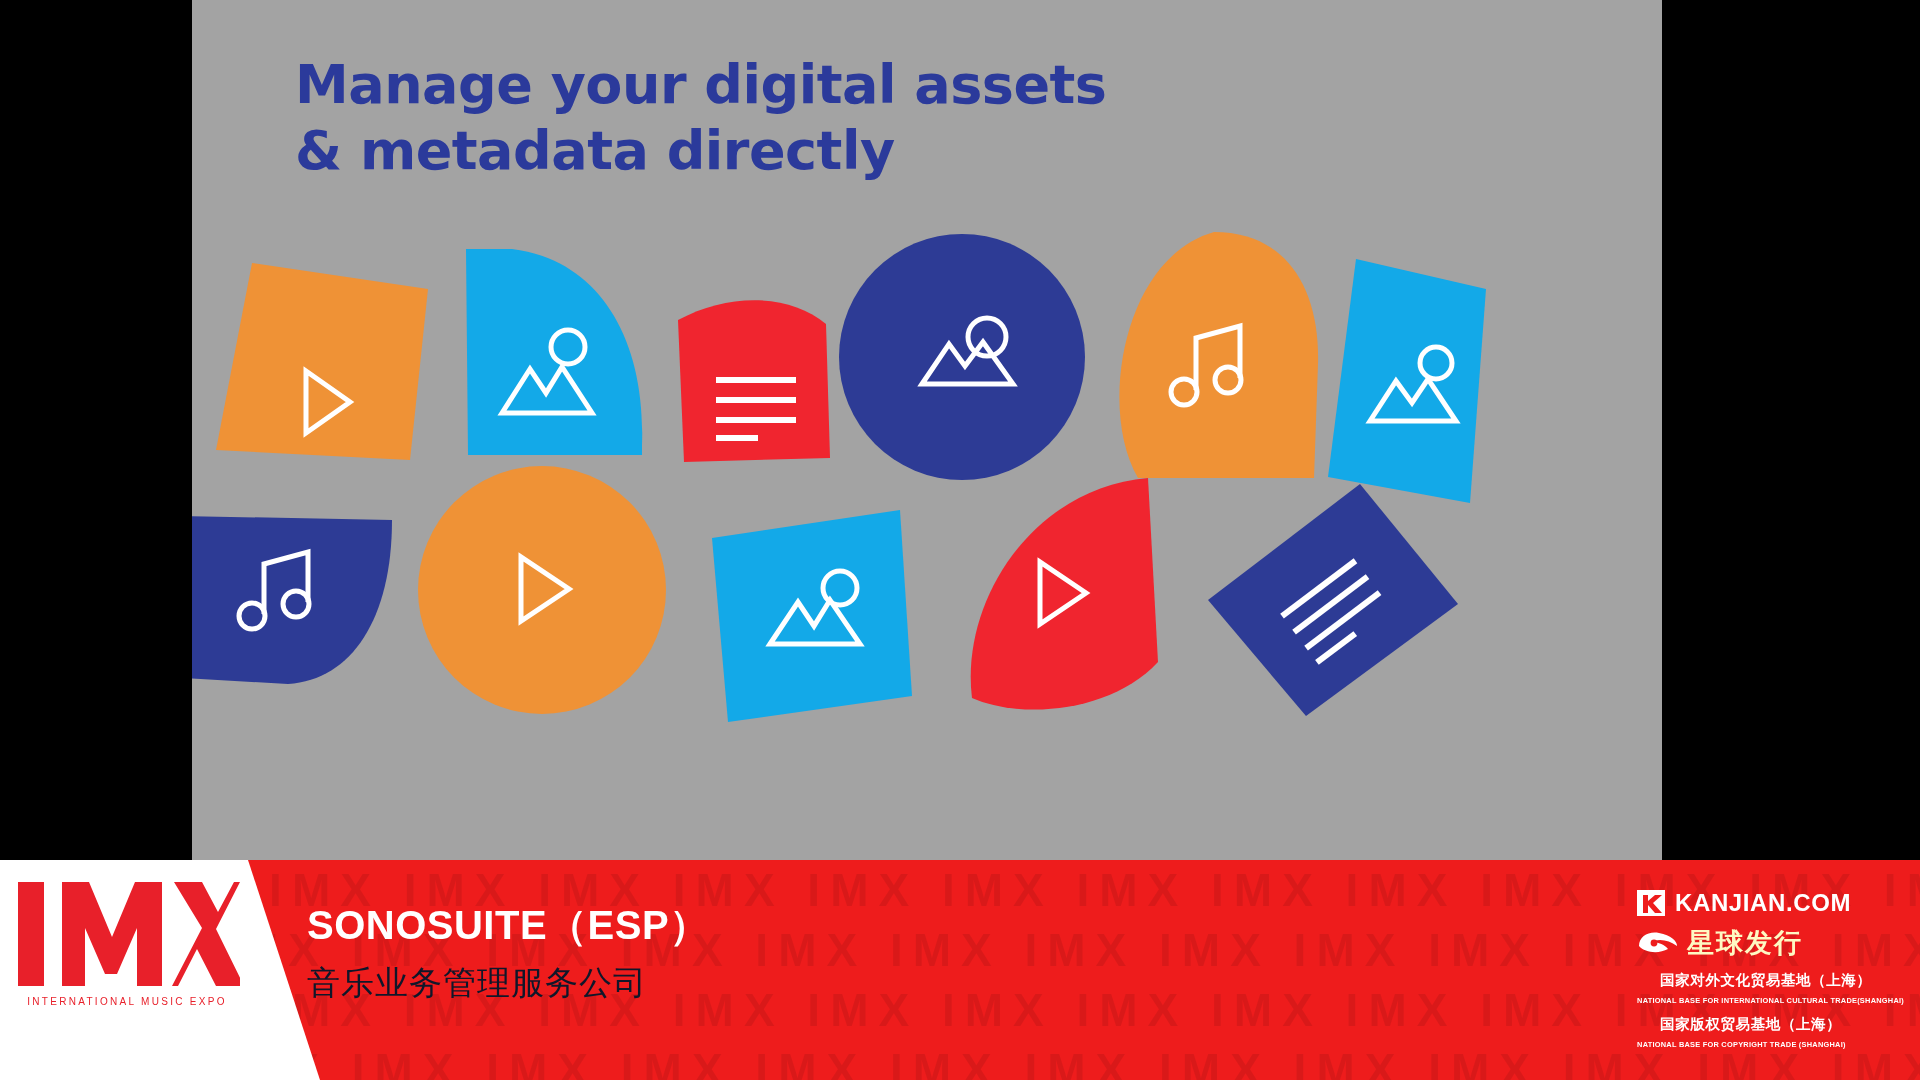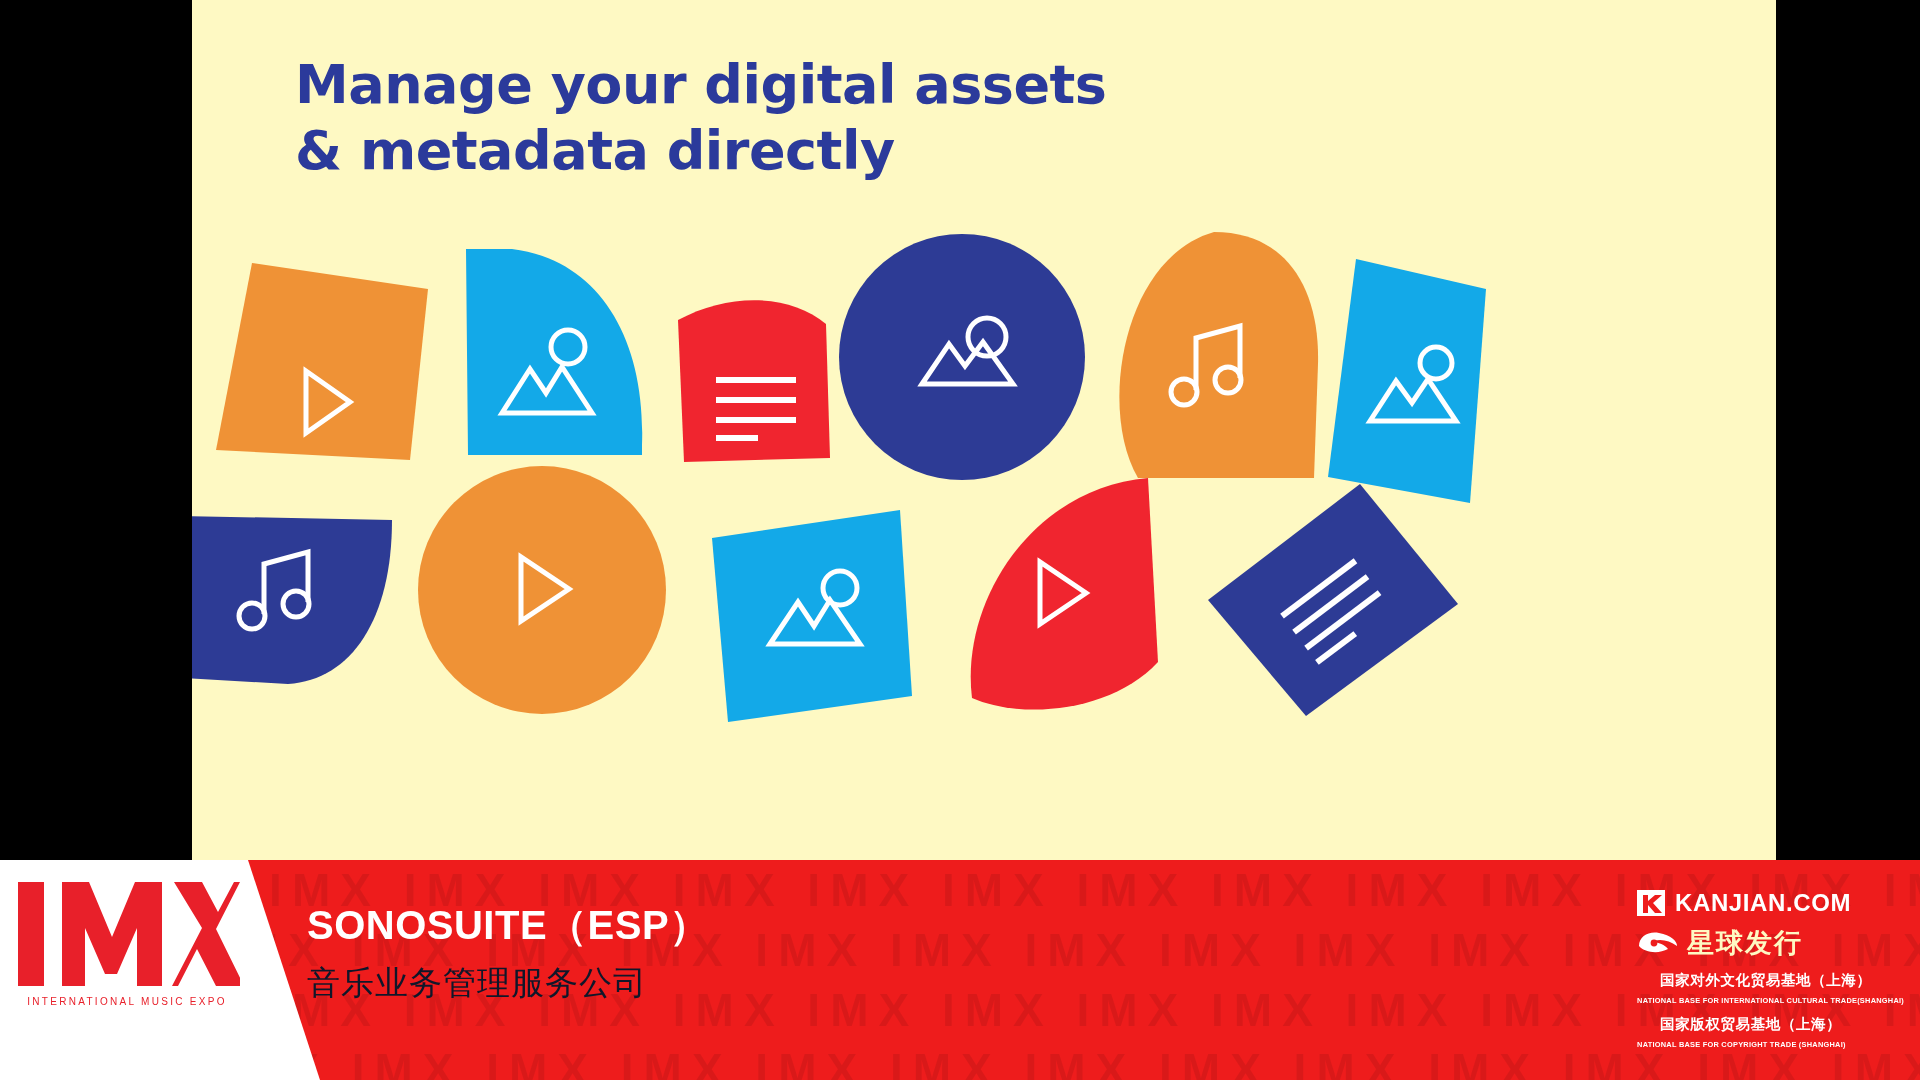--- a/index.html
+++ b/index.html
@@ -3,22 +3,22 @@
 <meta charset="utf-8">
 <style>
   * { margin:0; padding:0; box-sizing:border-box; }
   html,body { width:1920px; height:1080px; background:#000; overflow:hidden;
               font-family:"Liberation Sans", sans-serif; }
 
   #stage { position:relative; width:1920px; height:1080px; background:#000; }
 
   
   #slide {
-    position:absolute; left:192px; top:0; width:1584px; height:862px;
-    background:#fef9c3; overflow:hidden;padding-left:39px;
+    position:absolute; left:192px; top:0; width:1470px; height:862px;
+    background:#a3a3a3; overflow:hidden;padding-left:39px;
   }
 
   #slide-title {
     position:absolute; left:103px; top:52px;
     font-size:54px; line-height:1.22; font-weight:600;
     color:#2b3a9b; letter-spacing:-0.5px; white-space:pre-line;
     font-family:"DejaVu Sans", sans-serif;
   }
 
   

